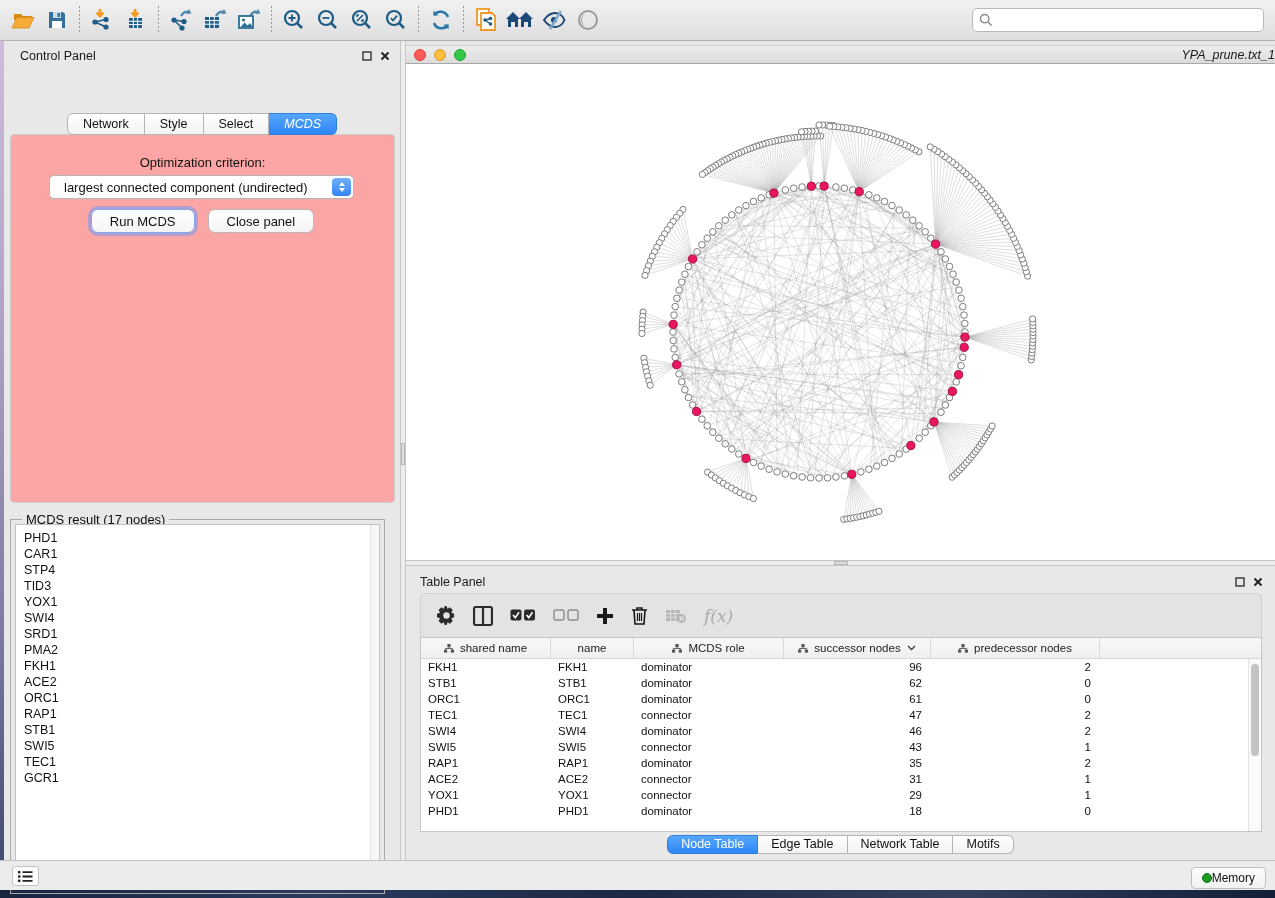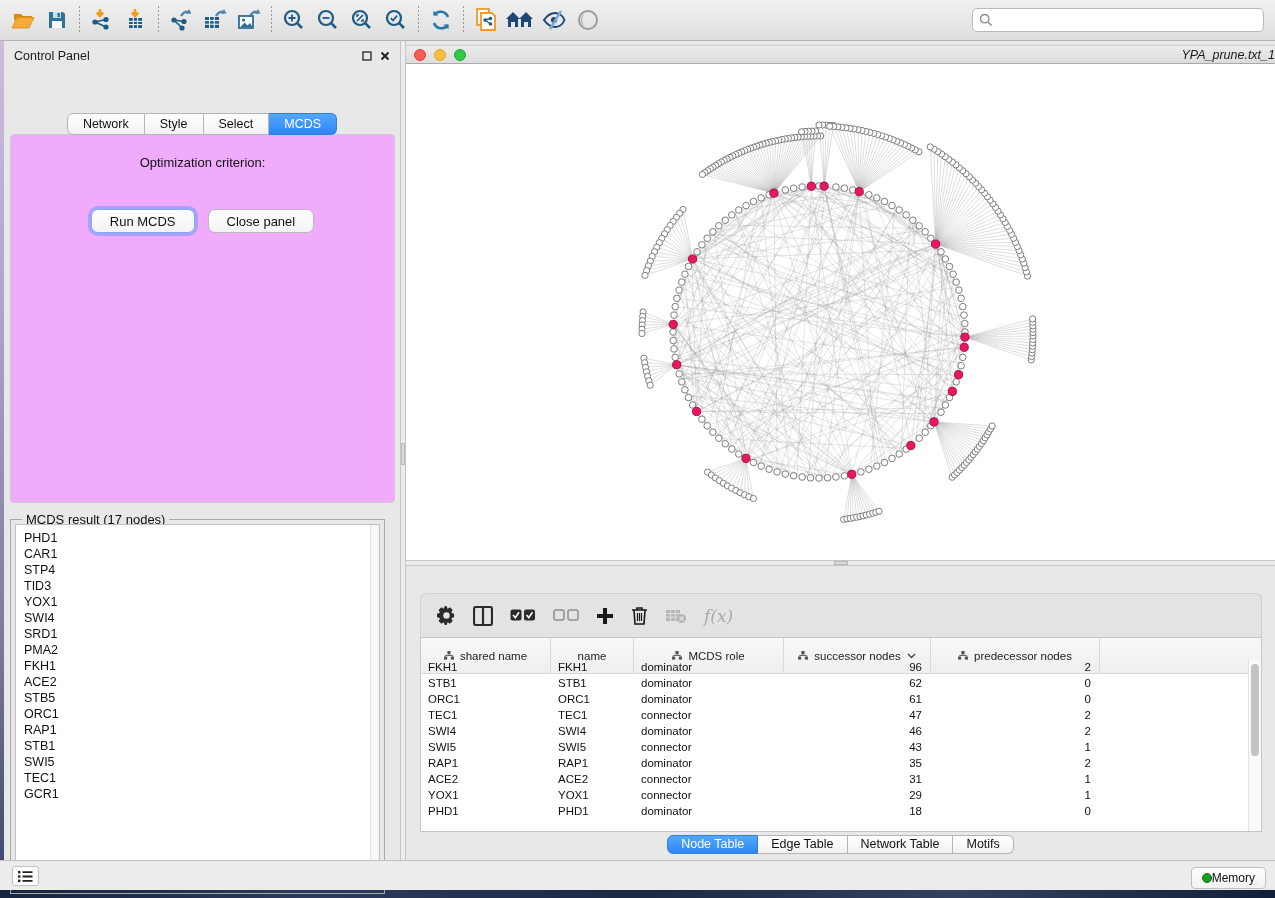--- a/index.html
+++ b/index.html
@@ -19,33 +19,33 @@
   .tb-btn { width:34px; height:32px; display:flex; align-items:center; justify-content:center; flex:0 0 auto; }
   .tb-sep { width:1px; height:28px; margin:0 5px; flex:0 0 auto;
     background-image:linear-gradient(#9a9a9a 40%, rgba(0,0,0,0) 0%);
     background-size:1px 4px; background-repeat:repeat-y; }
   .tb-search { position:absolute; right:11px; top:8px; width:292px; height:24px;
     background:#fff; border:1px solid #b9b9b9; border-radius:5px; display:flex; align-items:center; padding:0 6px; }
   .tb-search input { border:none; outline:none; flex:1; font-size:12px; font-family:"Liberation Sans",sans-serif; background:transparent; }
 
   
   .control-panel { position:absolute; left:4px; top:41px; width:396px; height:819px; background:#e8e8e8; }
-  .panel-title-row { height:26px; display:flex; align-items:center; padding:4px 10px 0 10px; }
+  .panel-title-row { height:26px; display:flex; align-items:center; padding:4px 10px 0 16px; }
   .panel-title { font-size:12.5px; color:#1a1a1a; flex:1; }
   .win-icons { display:flex; gap:8px; align-items:center; }
 
   .seg-tabs { position:absolute; left:0; right:0; top:72px; display:flex; justify-content:center; z-index:2; }
   .seg-tab { height:22px; line-height:20px; padding:0 15px; font-size:12.5px; color:#111;
     background:linear-gradient(#ffffff,#f2f2f2); border:1px solid #b5b5b5; border-left:none; cursor:default; }
   .seg-tab:first-child { border-left:1px solid #b5b5b5; border-radius:6px 0 0 6px; }
   .seg-tab:last-child { border-radius:0 6px 6px 0; }
-  .seg-tab.active { background:linear-gradient(#55a7fd,#2e86f5); border-color:#2f7fe0; color:#fff; }
+  .seg-tab.active { background:linear-gradient(#55a7fd,#2e86f5); border-color:#2f7fe0; color:#fff;font-style:italic; }
 
   .cp-box { position:absolute; left:6px; right:5px; top:93px; height:369px;
-    background:#f0abfc; border:1px solid #cccccc; border-radius:4px; }
+    background:#fca5a5; border:1px solid #cccccc; border-radius:4px; }
   .opt-label { position:absolute; left:0; right:0; top:20px; text-align:center; font-size:13px; color:#111; }
   .criterion-select { position:absolute; left:38px; right:40px; top:40px; height:24px; background:#fff;
     border:1px solid #b6b6b6; border-radius:5px; display:flex; align-items:center; padding:0 26px 0 14px; }
   .criterion-select .val { font-size:13px; color:#111; white-space:nowrap; }
   .select-stepper { position:absolute; right:2px; top:2px; width:19px; height:18px; border-radius:4px;
     background:linear-gradient(#70b2fd,#3583f6); display:flex; flex-direction:column; align-items:center; justify-content:center; gap:2px; }
   .chev { width:0; height:0; border-left:3.5px solid transparent; border-right:3.5px solid transparent; }
   .chev.up { border-bottom:4px solid #fff; } .chev.down { border-top:4px solid #fff; }
   .cp-buttons { position:absolute; left:0; right:0; top:74px; display:flex; justify-content:center; gap:13px; }
   .btn { height:24px; padding:0 18px; font-size:13px; color:#111; background:linear-gradient(#ffffff,#f4f4f4);
@@ -82,21 +82,21 @@
 
   
   .table-panel { position:absolute; left:406px; top:566px; width:869px; height:294px; background:#e8e8e8; }
   .tp-toolbar { position:absolute; left:14px; right:13px; top:27px; height:44px;
     background:#e3e3e3; border:1px solid #d0d0d0; border-bottom:none; border-radius:6px 6px 0 0;
     display:flex; align-items:center; gap:17px; padding:0 0 0 16px; }
   .tp-icon { display:flex; align-items:center; justify-content:center; }
   .fx { font-family:"DejaVu Serif",serif; font-style:italic; font-size:17px; color:#aaa; }
 
   .tbl { position:absolute; left:14px; right:13px; top:71px; bottom:28px; background:#fff; border:1px solid #c6c6c6; }
-  .tbl-header { display:grid; grid-template-columns:130px 83px 150px 147px 169px 1fr; height:36px;
+  .tbl-header { display:grid; grid-template-columns:130px 83px 150px 147px 169px 1fr; height:21px;
     background:linear-gradient(#f8f8f8,#efefef); border-bottom:1px solid #d8d8d8; }
   .th { display:flex; align-items:center; justify-content:center; gap:6px; font-size:11.5px; color:#222;
     border-right:1px solid #dadada; overflow:hidden; white-space:nowrap; }
   .th:last-child { border-right:none; }
   .tbl-body { position:absolute; left:0; right:13px; top:21px; bottom:0; overflow:hidden; }
   .trow { display:grid; grid-template-columns:130px 83px 150px 147px 169px 1fr; height:16px; }
   .td { font-size:11.5px; color:#111; line-height:16px; padding-left:7px; white-space:nowrap; overflow:hidden; }
   .td.num { text-align:right; padding-right:9px; padding-left:0; }
   .tbl-scroll { position:absolute; right:0; top:21px; bottom:0; width:13px; background:#fafafa; border-left:1px solid #e3e3e3; }
   .tbl-thumb { position:absolute; left:2px; top:5px; width:8px; height:92px; background:#c3c3c3; border-radius:4px; }
@@ -277,39 +277,45 @@
     </div>
   </div>
   <div class="seg-tabs">
       <div class="seg-tab">Network</div>
       <div class="seg-tab">Style</div>
       <div class="seg-tab">Select</div>
       <div class="seg-tab active">MCDS</div>
     </div>
   <div class="cp-box">
     <div class="opt-label">Optimization criterion:</div>
+    <div class="criterion-select">
+      <span class="val">largest connected component (undirected)</span>
+      <span class="select-stepper">
+          <span class="chev up"></span>
+          <span class="chev down"></span>
+        </span>
+    </div>
     <div class="cp-buttons">
       <button class="btn focused">Run MCDS</button>
       <button class="btn">Close panel</button>
     </div>
   </div>
   <div class="result-group">
     <div class="result-title">MCDS result (17 nodes)</div>
     <div class="result-list">
         <div class="mcds-item">PHD1</div>
         <div class="mcds-item">CAR1</div>
         <div class="mcds-item">STP4</div>
         <div class="mcds-item">TID3</div>
         <div class="mcds-item">YOX1</div>
         <div class="mcds-item">SWI4</div>
         <div class="mcds-item">SRD1</div>
         <div class="mcds-item">PMA2</div>
         <div class="mcds-item">FKH1</div>
         <div class="mcds-item">ACE2</div>
-        <div class="mcds-item">STB5</div>
         <div class="mcds-item">ORC1</div>
         <div class="mcds-item">RAP1</div>
         <div class="mcds-item">STB1</div>
         <div class="mcds-item">SWI5</div>
         <div class="mcds-item">TEC1</div>
         <div class="mcds-item">GCR1</div>
       </div>
     <div class="result-track"></div>
   </div>
 </div>
@@ -638,20 +644,31 @@
         <circle cx="558.2" cy="283.3" r="4.1" fill="#ea1760" stroke="#a50e44" stroke-width="1"></circle>
         <circle cx="552.6" cy="310.7" r="4.1" fill="#ea1760" stroke="#a50e44" stroke-width="1"></circle>
         <circle cx="546.4" cy="327.4" r="4.1" fill="#ea1760" stroke="#a50e44" stroke-width="1"></circle>
         <circle cx="504.9" cy="381.5" r="4.1" fill="#ea1760" stroke="#a50e44" stroke-width="1"></circle>
         <circle cx="290.6" cy="347.5" r="4.1" fill="#ea1760" stroke="#a50e44" stroke-width="1"></circle>
       </svg>
   </div>
 </div>
 
 <div class="table-panel">
+  <div class="panel-title-row" style="padding:6px 12px 0 14px;">
+    <div class="panel-title">Table Panel</div>
+    <div class="win-icons">
+      <svg width="10" height="10" viewBox="0 0 10 10">
+          <rect x="1" y="1" width="8" height="8" fill="none" stroke="#333" stroke-width="1.4"></rect>
+        </svg>
+      <svg width="10" height="10" viewBox="0 0 10 10">
+          <path d="M1.5 1.5l7 7M8.5 1.5l-7 7" stroke="#222" stroke-width="2"></path>
+        </svg>
+    </div>
+  </div>
   <div class="tp-toolbar">
     <span class="tp-icon">
       <svg width="19" height="19" viewBox="0 0 20 20">
           <path d="M10 0l1.2 3 2.4-1.6 2.9 2.9L15 7l3 1.2v3.6L15 13l1.5 2.7-2.9 2.9-2.4-1.6-1.2 3H8.2L7 17l-2.4 1.6-2.9-2.9L3.2 13 0 11.8V8.2L3.2 7 1.7 4.3l2.9-2.9L7 3 8.2 0z" fill="#2b2b2b"></path>
           <circle cx="10" cy="10" r="3.4" fill="#e3e3e3"></circle>
         </svg>
     </span>
     <span class="tp-icon">
       <svg width="20" height="20" viewBox="0 0 20 20">
           <rect x="1" y="1" width="18" height="18" rx="2" fill="none" stroke="#2b2b2b" stroke-width="2.2"></rect>

